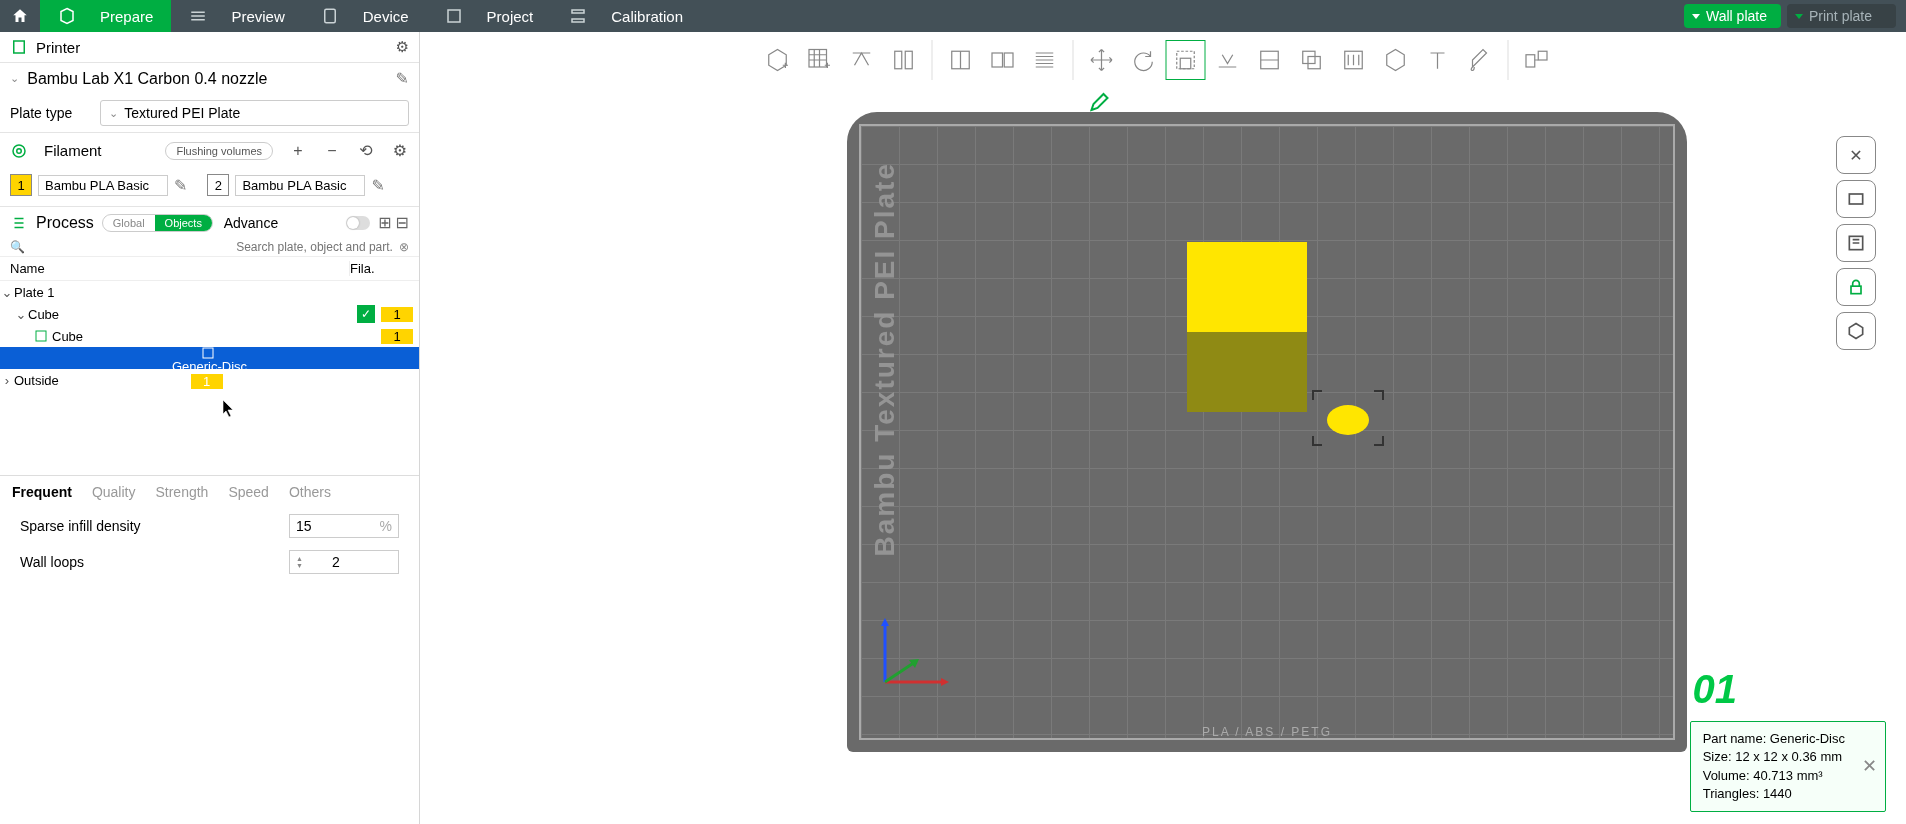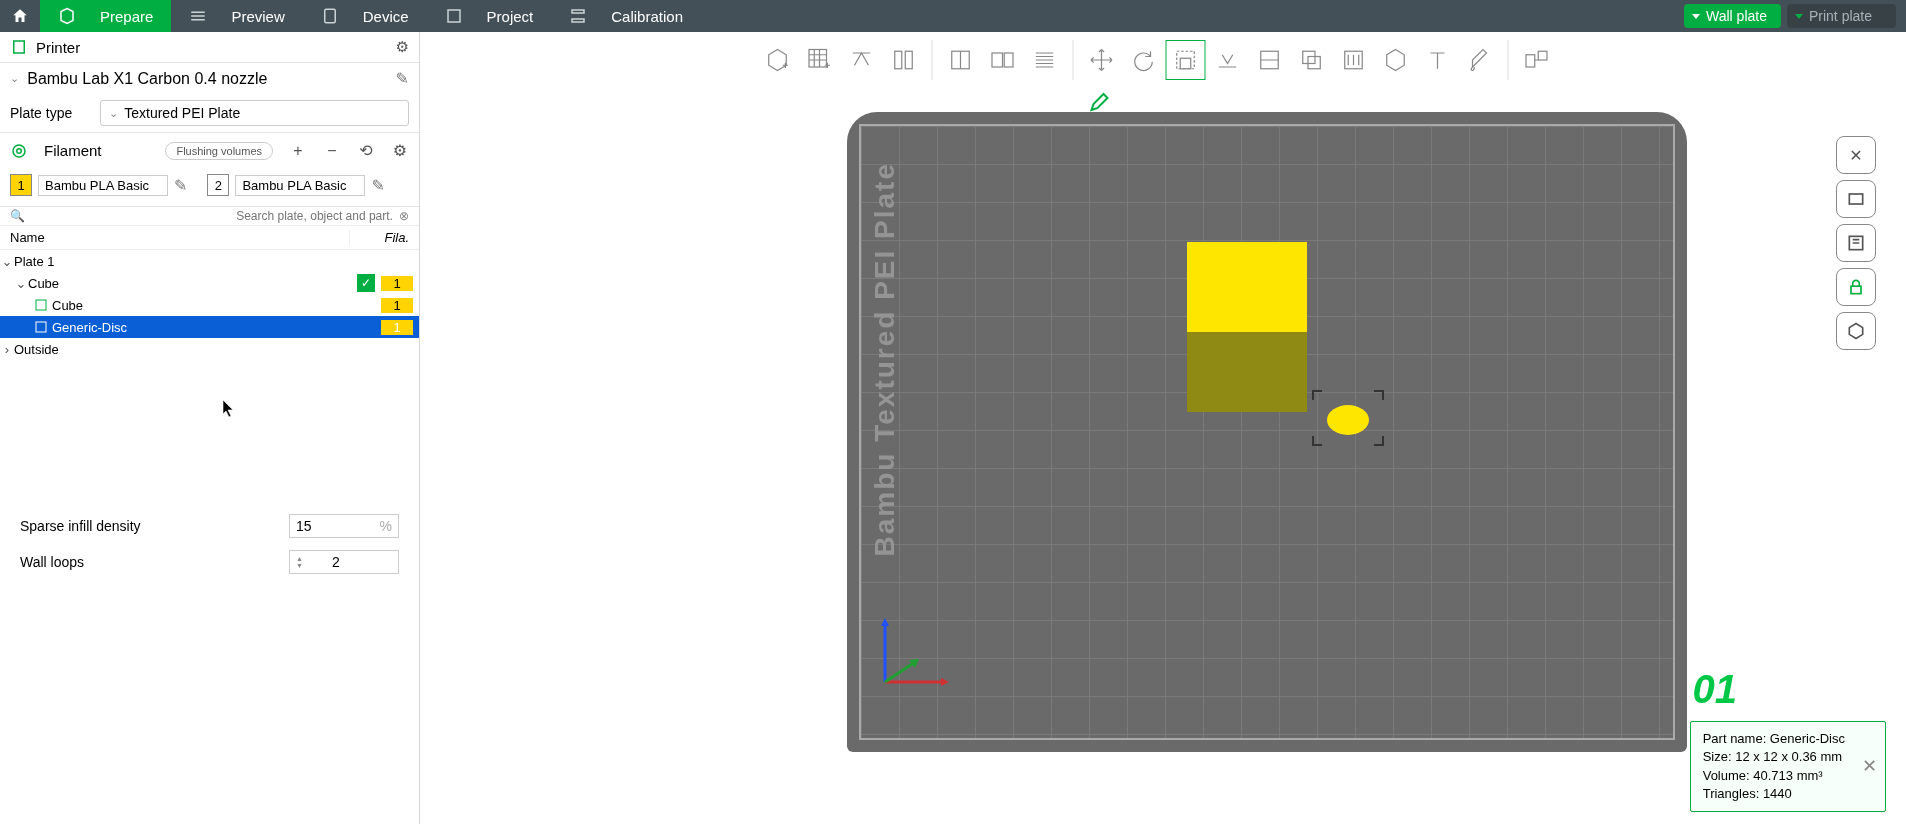--- a/index.html
+++ b/index.html
@@ -53,31 +53,31 @@
 .proc-toggle { width: 24px; height: 14px; border-radius: 7px; background: #ddd; position: relative; }
 .proc-toggle::after { content: ''; position: absolute; width: 12px; height: 12px; background: #fff; border-radius: 50%; top: 1px; left: 1px; box-shadow: 0 0 2px rgba(0,0,0,.3); }
 .proc-icons { display: flex; gap: 4px; color: #666; }
 
 .search-row { display: flex; align-items: center; padding: 2px 10px; gap: 6px; color: #999; font-size: 12px; }
 .search-row input { border: none; flex: 1; font-size: 12px; outline: none; text-align: right; }
 .search-row .clear { color: #888; cursor: pointer; }
 
 .tree-hdr { display: flex; padding: 4px 10px; font-size: 13px; border-bottom: 1px solid #eee; border-top: 1px solid #eee; }
 .tree-hdr .col-name { flex: 1; }
-.tree-hdr .col-fila { width: 60px; text-align: right; border-left: 1px solid #eee; font-style: italic; }
+.tree-hdr .col-fila { width: 60px; text-align: left; border-left: 1px solid #eee; }
 
 .tree { font-size: 13px; }
 .tree-row { display: flex; align-items: center; height: 22px; cursor: pointer; }
 .tree-row .caret { width: 14px; text-align: center; color: #555; }
 .tree-row .indent { display: inline-block; }
 .tree-row .obj-ic { width: 14px; height: 14px; margin-right: 4px; display: inline-flex; align-items: center; justify-content: center; }
 .tree-row .nm { flex: 1; }
 .tree-row .chk { width: 18px; height: 18px; background: #00ae42; display: flex; align-items: center; justify-content: center; color: #fff; font-size: 12px; margin-right: 6px; }
 .tree-row .fila-cell { width: 32px; background: #FFD400; text-align: center; margin-right: 6px; }
-.tree-row.selected { background: #0a5fd6; color: #fff; }
+.tree-row.selected { background: #0a5fd6; color: #fff; flex-direction: column; }
 
 .settings-tabs { display: flex; gap: 20px; padding: 8px 12px; border-top: 1px solid #ddd; font-size: 14px; }
 .settings-tabs .tab { color: #999; cursor: pointer; }
 .settings-tabs .tab.active { color: #000; font-weight: 600; }
 
 .setting-row { display: flex; align-items: center; padding: 6px 20px; gap: 10px; font-size: 14px; }
 .setting-row .lbl { flex: 1; }
 .setting-row .inbox { border: 1px solid #ccc; width: 110px; padding: 3px 6px; display: flex; align-items: center; justify-content: space-between; }
 .setting-row .inbox input { border: none; width: 60px; outline: none; font-size: 14px; }
 .setting-row .unit { color: #aaa; margin-left: auto; }
@@ -226,20 +226,36 @@
     <div class="fil-row">
       <span class="fil-swatch yellow">1</span>
       <span class="fil-name">Bambu PLA Basic</span>
       <span class="edit-ic">✎</span>
       <span style="width:8px"></span>
       <span class="fil-swatch white">2</span>
       <span class="fil-name">Bambu PLA Basic</span>
       <span class="edit-ic">✎</span>
     </div>
 
+    <div class="process-hdr">
+      <svg class="ic" viewBox="0 0 24 24" fill="none" stroke="#00ae42" stroke-width="2">
+          <path d="M6 6h12M6 12h12M6 18h12"></path>
+        </svg>
+      <span>Process</span>
+      <span class="proc-pills">
+        <span class="inactive">Global</span>
+        <span class="active">Objects</span>
+      </span>
+      <span class="proc-adv">Advance</span>
+      <span class="proc-toggle"></span>
+      <span class="proc-icons">
+        <span>⊞</span>
+        <span>⊟</span>
+      </span>
+    </div>
     <div class="search-row">
       <span>🔍</span>
       <input placeholder="Search plate, object and part." style="">
       <span class="clear">⊗</span>
     </div>
     <div class="tree-hdr">
       <span class="col-name">Name</span>
       <span class="col-fila">Fila.</span>
     </div>
     <div class="tree">
@@ -275,20 +291,27 @@
         <span class="fila-cell">1</span>
       </div>
       <div class="tree-row">
         <span class="caret">›</span>
         <span class="nm">Outside</span>
       </div>
     </div>
 
     <div style="flex:1"></div>
 
+    <div class="settings-tabs">
+      <span class="tab active">Frequent</span>
+      <span class="tab">Quality</span>
+      <span class="tab">Strength</span>
+      <span class="tab">Speed</span>
+      <span class="tab">Others</span>
+    </div>
     <div class="setting-row">
       <span class="lbl">Sparse infill density</span>
       <span class="inbox">
         <input value="15" style="">
         <span class="unit">%</span>
       </span>
     </div>
     <div class="setting-row" style="padding-bottom:250px">
       <span class="lbl">Wall loops</span>
       <span class="inbox">
@@ -437,20 +460,23 @@
         <div class="gizmo">
           <svg width="80" height="80" viewBox="0 0 80 80">
             <line x1="10" y1="70" x2="10" y2="10" stroke="#2050ff" stroke-width="3"></line>
               <polygon points="10,6 6,14 14,14" fill="#2050ff"></polygon>
             <line x1="10" y1="70" x2="70" y2="70" stroke="#d03030" stroke-width="3"></line>
               <polygon points="74,70 66,66 66,74" fill="#d03030"></polygon>
             <line x1="10" y1="70" x2="40" y2="50" stroke="#20a030" stroke-width="3"></line>
               <polygon points="44,47 34,48 40,56" fill="#20a030"></polygon>
           </svg>
         </div>
+        <div class="plate-footer">
+          <span>PLA / ABS / PETG</span>
+        </div>
       </div>
       <div class="plate-num">01</div>
     </div>
 
     <div class="side-btns">
       <span class="sb">✕</span>
       <span class="sb">
           <svg width="20" height="20" viewBox="0 0 24 24" fill="none" stroke="#555" stroke-width="2">
             <rect x="4" y="6" width="16" height="12"></rect>
           </svg>

